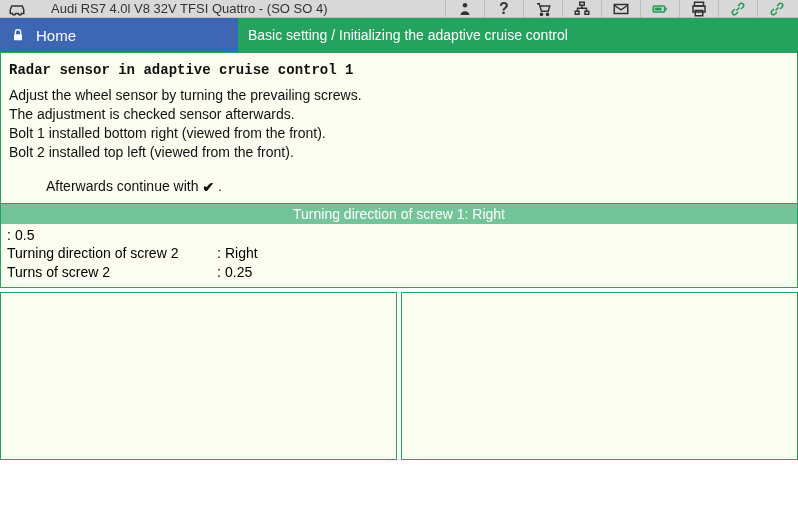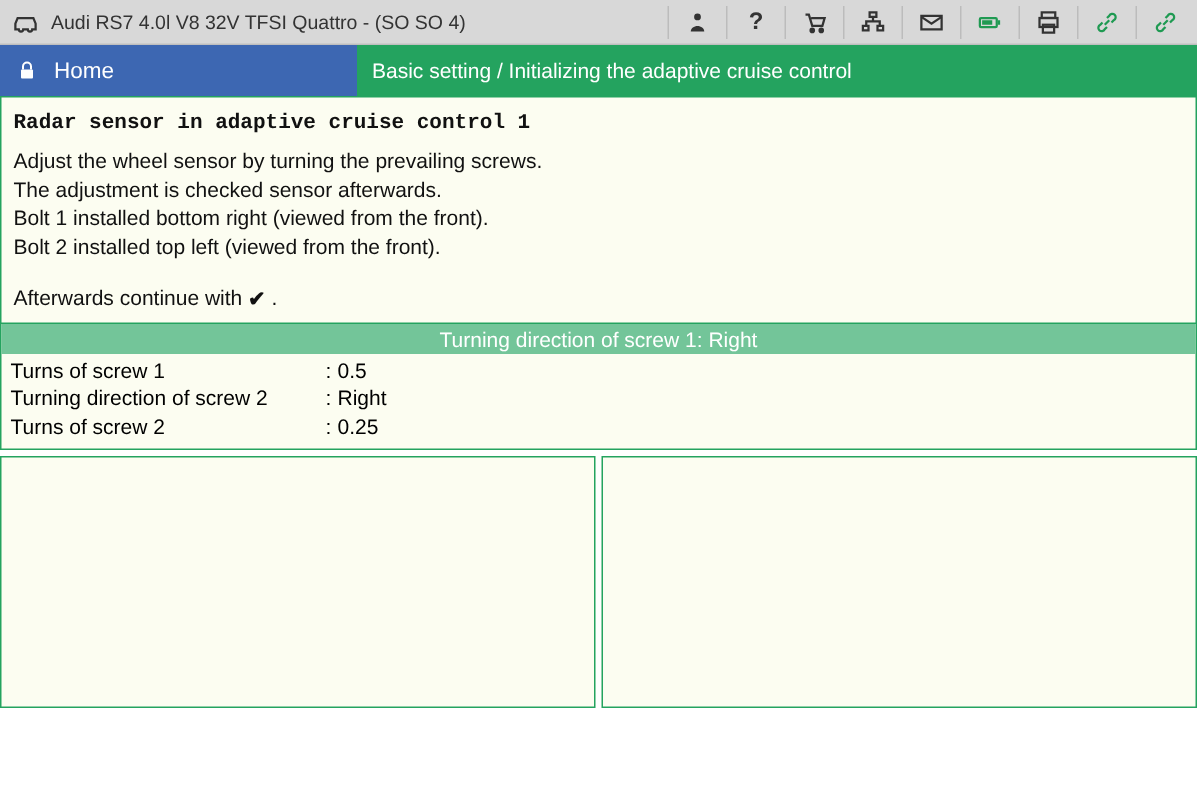--- a/index.html
+++ b/index.html
@@ -5,27 +5,28 @@
   * { box-sizing: border-box; margin: 0; padding: 0; }
   body {
     font-family: "Segoe UI", Arial, sans-serif;
     font-size: 14px;
     background: #fff;
     width: 798px;
     height: 525px;
     overflow: hidden;
   }
   .titlebar {
-    height: 30px;
+    height: 18px;
     background: #d8d8d8;
     border-bottom: 1px solid #bfbfbf;
     display: flex;
     align-items: center;
     padding: 0 8px;
     color: #333;
+    gap: 17px;
   }
   .titlebar .car-icon {
     width: 18px; height: 18px;
     margin-right: 8px;
     display: flex; align-items: center; justify-content: center;
   }
   .titlebar .title-text { font-size: 13px; flex: 0 0 auto; }
   .titlebar .spacer { flex: 1; }
   .toolbar {
     display: flex;
@@ -75,21 +76,21 @@
   .panel1 {
     border: 1px solid #24a35f;
     background: #fcfdf1;
     margin: 0;
     padding: 8px 8px 6px 8px;
     color: #111;
   }
   .panel1 .heading { font-weight: bold; margin-bottom: 6px; font-family: Liberation Mono, monospace; }
   .panel1 p { margin: 0; line-height: 1.35; }
   .panel1 .note-label { font-weight: bold; margin-top: 18px; }
-  .panel1 .after-line { margin-top: 16px; }
+  .panel1 .after-line { margin-top: 16px; margin-left: 37px; }
   .check-icon { display:inline-block; font-weight:bold; vertical-align:middle; }
 
   .panel2 {
     border-left: 1px solid #24a35f;
     border-right: 1px solid #24a35f;
     border-bottom: 1px solid #24a35f;
     background: #fcfdf1;
   }
   .panel2 .hdr {
     background: #73c599;
@@ -220,21 +221,20 @@
     <span>Afterwards continue with </span><span class="check-icon">✔</span><span> .</span>
   </p>
 </div>
 
 <div class="panel2">
   <div class="hdr">
     <span>Turning direction of screw 1</span><span>: </span><span>Right</span>
   </div>
   <div class="rows">
     <div class="row">
-      <span class="label">Turns of screw 1</span>
       <span class="colon">:</span>
       <span class="value">0.5</span>
     </div>
     <div class="row">
       <span class="label">Turning direction of screw 2</span>
       <span class="colon">:</span>
       <span class="value">Right</span>
     </div>
     <div class="row">
       <span class="label">Turns of screw 2</span>

